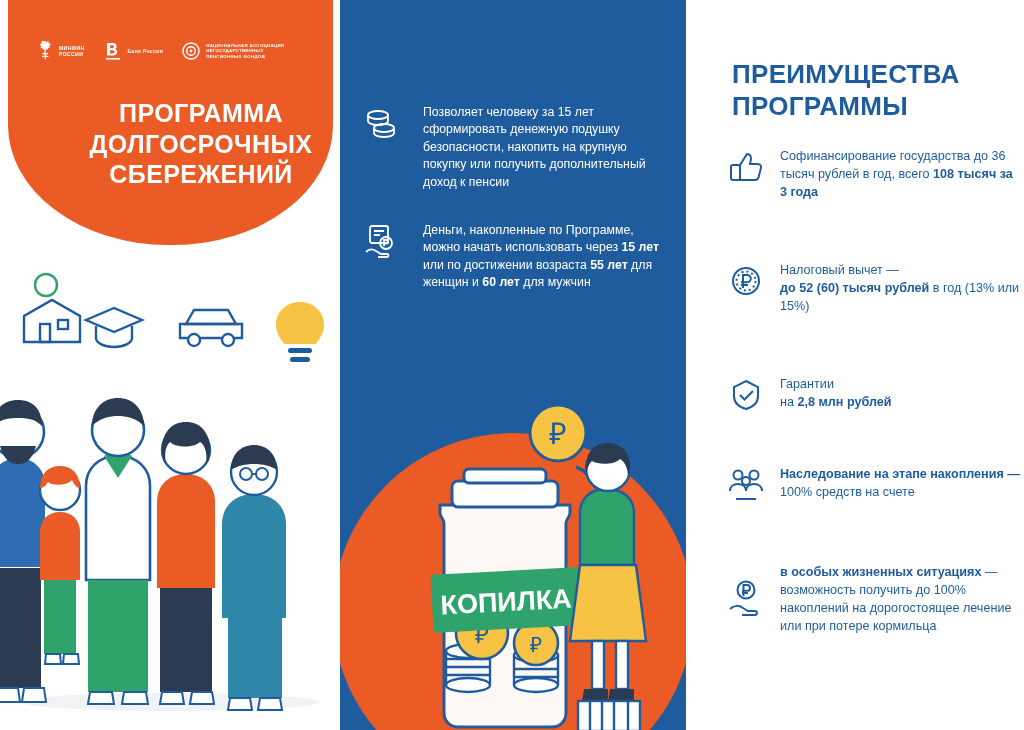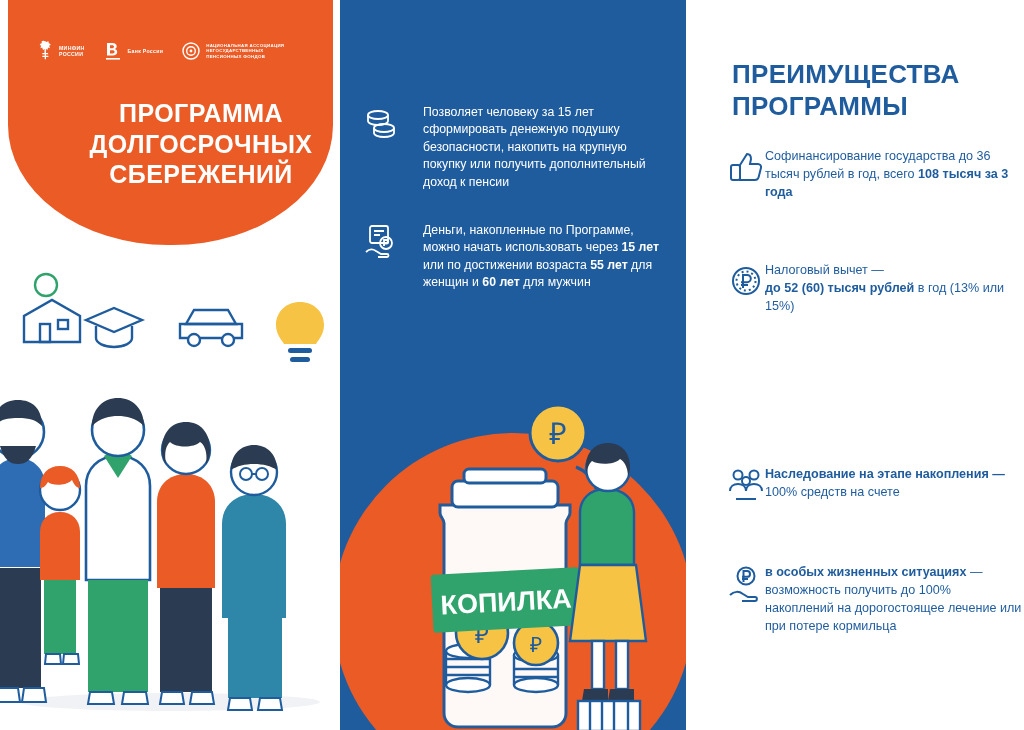--- a/index.html
+++ b/index.html
@@ -67,30 +67,30 @@
 
   
   .right{
     position:relative;flex:1 1 auto;height:730px;background:#ffffff;overflow:hidden;
   }
   .right-title{
     position:absolute;left:46px;top:42px;width:300px;
     color:#1f5c9e;font-weight:bold;font-size:26px;line-height:1.2;letter-spacing:.3px;
   }
   .benefit{
-    position:absolute;left:42px;width:295px;display:flex;gap:1px;align-items:flex-start;
+    position:absolute;left:42px;width:295px;display:flex;gap:16px;align-items:flex-start;
   }
   .benefit .bic{flex:0 0 36px;margin-top:1px;}
   .benefit p{margin:0;font-size:12.6px;line-height:1.42;color:#1f5c9e;}
   .benefit b{font-weight:bold;}
   .b1{top:148px;}
   .b2{top:262px;}
   .b3{top:376px;}
   .b4{top:466px;}
-  .b5{top:564px;}
+  .b5{top:564px;align-items:center;}
 
   
   .sep{position:absolute;left:340px;top:0;width:6px;height:730px;background:#ffffff;}
 </style>
 </head>
 <body>
 
 <div class="poster">
 
   <section class="left">
@@ -315,20 +315,29 @@
       <span class="bic">
         <svg width="36" height="36" viewBox="0 0 36 36" fill="none" stroke="#1f5c9e" stroke-width="2">
           <circle cx="18" cy="18" r="13"></circle>
           <circle cx="18" cy="18" r="9.5" stroke-dasharray="2 3"></circle>
           <path d="M15 25V12h4.2a3.6 3.6 0 010 7.2H13M13 22h7"></path>
         </svg>
       </span>
       <p>Налоговый вычет —<br><b>до 52 (60) тысяч рублей</b> в год (13% или 15%)</p>
     </div>
 
+    <div class="benefit b3">
+      <span class="bic">
+        <svg width="36" height="36" viewBox="0 0 36 36" fill="none" stroke="#1f5c9e" stroke-width="2">
+          <path d="M18 4l12 6v9c0 7-5 11-12 13C11 30 6 26 6 19v-9z"></path>
+          <path d="M12 18l4.5 4.5L25 14"></path>
+        </svg>
+      </span>
+      <p>Гарантии<br>на <b>2,8 млн рублей</b></p>
+    </div>
 
     <div class="benefit b4">
       <span class="bic">
         <svg width="36" height="34" viewBox="0 0 36 34" fill="none" stroke="#1f5c9e" stroke-width="2">
           <circle cx="10" cy="8" r="4.5"></circle>
           <circle cx="26" cy="8" r="4.5"></circle>
           <circle cx="18" cy="14" r="4"></circle>
           <path d="M2 24c0-4.5 3.6-7 8-7s8 2.5 8 7"></path>
           <path d="M18 24c0-4.5 3.6-7 8-7s8 2.5 8 7"></path>
           <path d="M8 32h20"></path>

